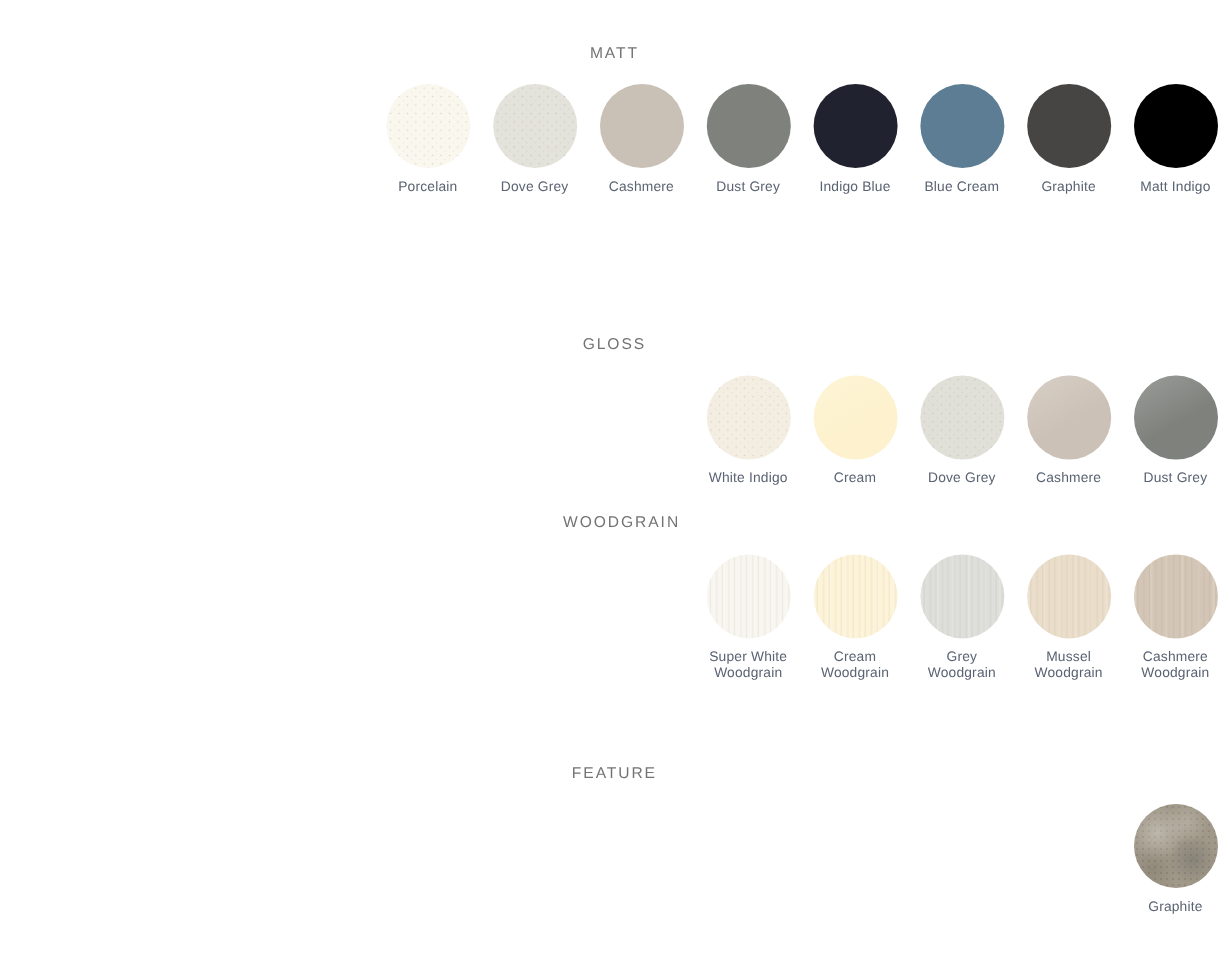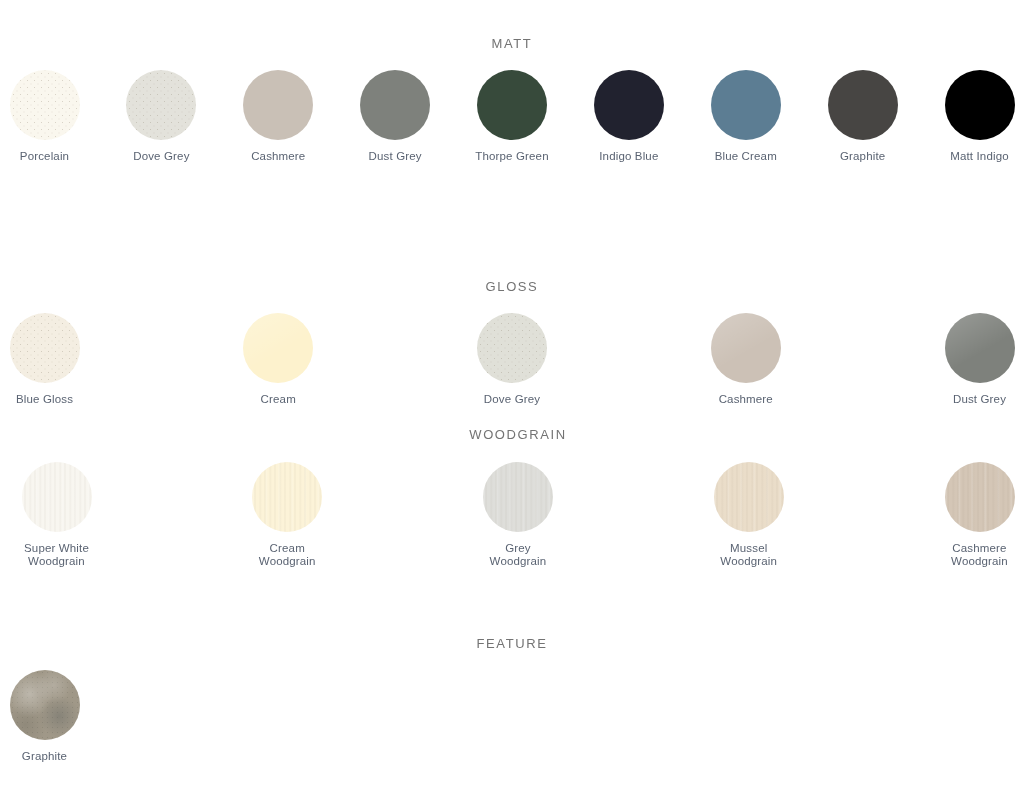--- a/index.html
+++ b/index.html
@@ -34,21 +34,21 @@
     letter-spacing: 1.6px;
     color: #737373;
     font-weight: 400;
     text-transform: uppercase;
     margin: 0;
     line-height: 1;
   }
 
   .swatch-row {
     display: flex;
-    justify-content: space-between;
+    justify-content: flex-end;
     align-items: flex-start;
   }
 
   .swatch {
     width: 89px;
     display: flex;
     flex-direction: column;
     align-items: center;
   }
 
@@ -149,24 +149,20 @@
       <div class="swatch">
         <div class="swatch-disc" style="background-color:#c9c0b6;"></div>
         <div class="swatch-label">Cashmere</div>
       </div>
 
       <div class="swatch">
         <div class="swatch-disc" style="background-color:#7e817c;"></div>
         <div class="swatch-label">Dust Grey</div>
       </div>
 
-      <div class="swatch">
-        <div class="swatch-disc" style="background-color:#374a3b;"></div>
-        <div class="swatch-label">Thorpe Green</div>
-      </div>
 
       <div class="swatch">
         <div class="swatch-disc" style="background-color:#21222f;"></div>
         <div class="swatch-label">Indigo Blue</div>
       </div>
 
       <div class="swatch">
         <div class="swatch-disc" style="background-color:#5c7d93;"></div>
         <div class="swatch-label">Blue Cream</div>
       </div>
@@ -183,21 +179,21 @@
 
     </div>
   </div>
 
   <div class="section" style="position:absolute; left:0; top:233px;margin-top:47px;">
     <div class="section-heading">GLOSS</div>
     <div class="swatch-row" style="margin-top:20px;">
 
       <div class="swatch">
         <div class="swatch-disc tex-dots" style="background-color:#f4eee2;"></div>
-        <div class="swatch-label">Blue Gloss</div>
+        <div class="swatch-label">White Indigo</div>
       </div>
 
       <div class="swatch">
         <div class="swatch-disc tex-gloss" style="background-color:#fdf2cd;"></div>
         <div class="swatch-label">Cream</div>
       </div>
 
       <div class="swatch">
         <div class="swatch-disc tex-dots" style="background-color:#e0e0d8;"></div>
         <div class="swatch-label">Dove Grey</div>

